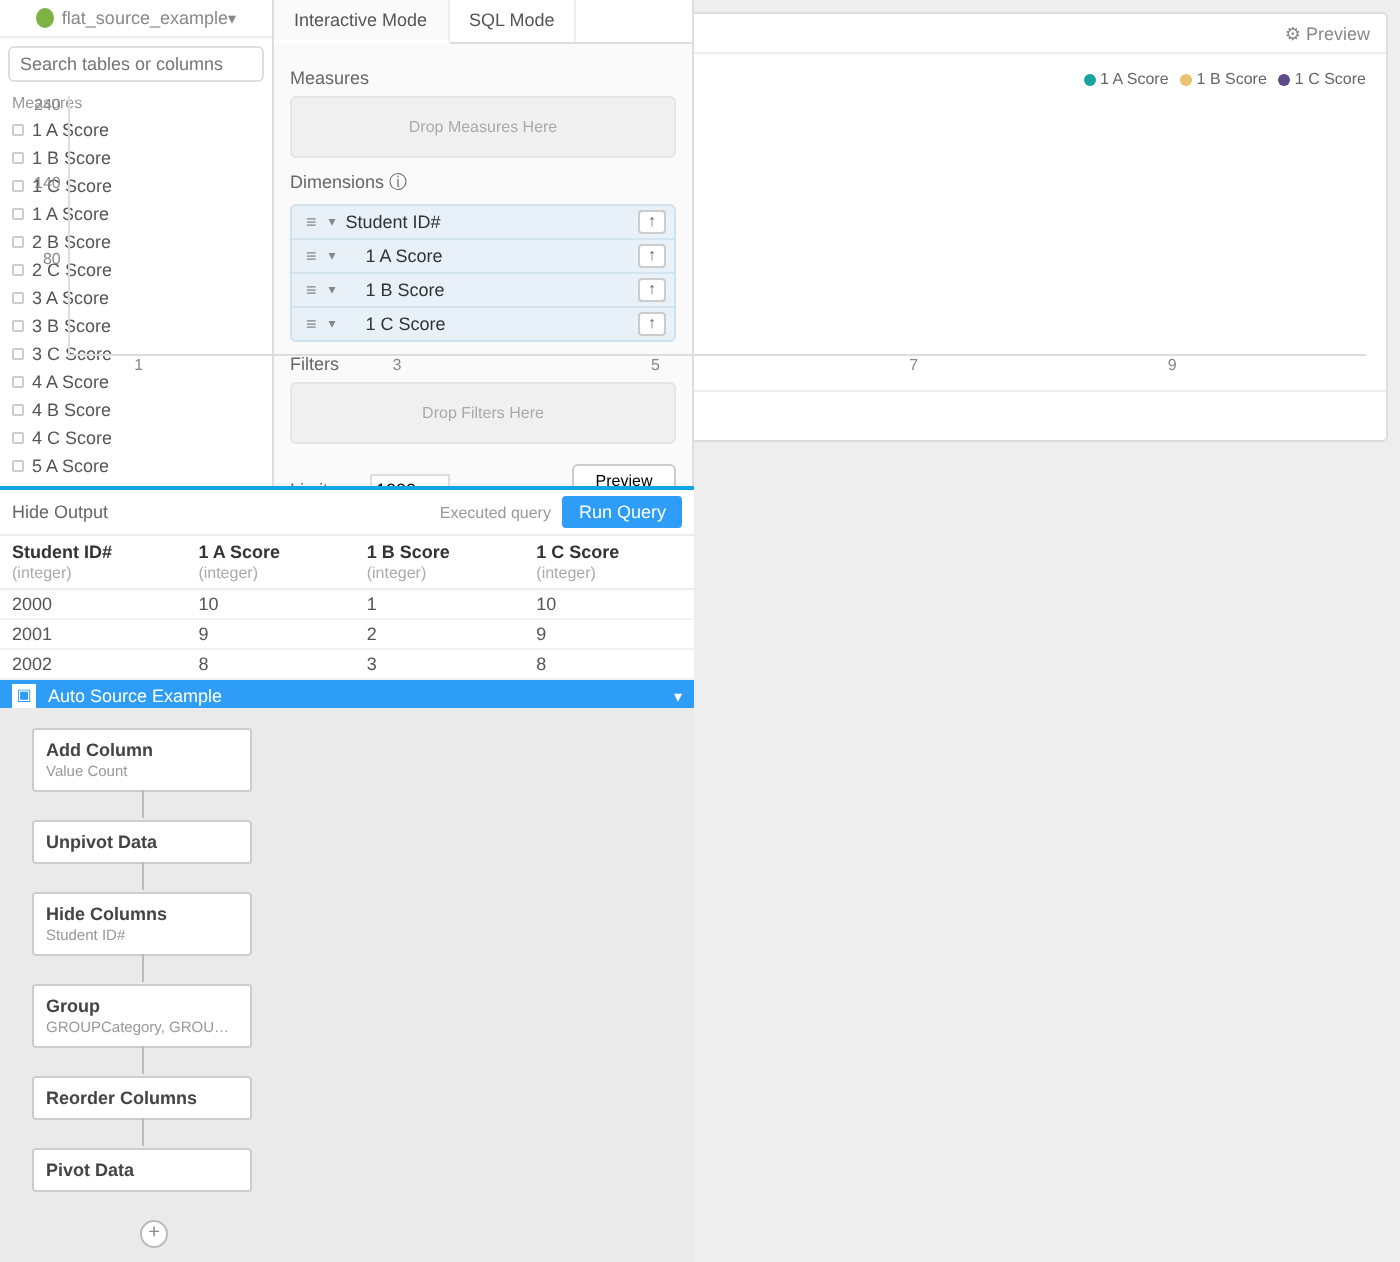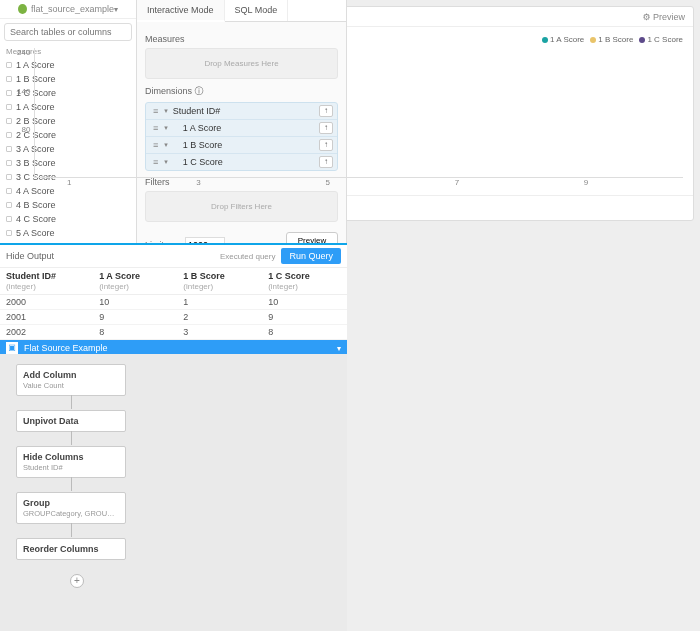--- a/index.html
+++ b/index.html
@@ -370,21 +370,21 @@
       </tbody>
   </table>
   <div class="pager">
     <span class="info">Previewing rows 1-100 of 999</span>
     <span id="pager-pages"><span class="pg">«</span><span class="pg">‹</span><span class="pg active">1</span><span class="pg">2</span><span class="pg">3</span><span class="pg">...</span><span class="pg">›</span><span class="pg">»</span></span>
   </div>
 </div>
 
 <div class="pipeline-bar">
   <span class="pb-expand">▣</span>
-  <span>Flat Source Example</span>
+  <span>Auto Source Example</span>
   <span class="pb-caret">▾</span>
 </div>
 
 <div class="pipeline-canvas">
   <div id="steps">
       <div class="step">
         <div class="title">Add Column</div>
         <div class="sub">Value Count</div>
       </div>
       <div class="step">
@@ -393,16 +393,19 @@
       <div class="step">
         <div class="title">Hide Columns</div>
         <div class="sub">Student ID#</div>
       </div>
       <div class="step">
         <div class="title">Group</div>
         <div class="sub">GROUPCategory, GROUPScore, ...</div>
       </div>
       <div class="step">
         <div class="title">Reorder Columns</div>
+      </div>
+      <div class="step">
+        <div class="title">Pivot Data</div>
       </div>
     </div>
   <div class="add-node">+</div>
 </div>
 
 </body></html>

